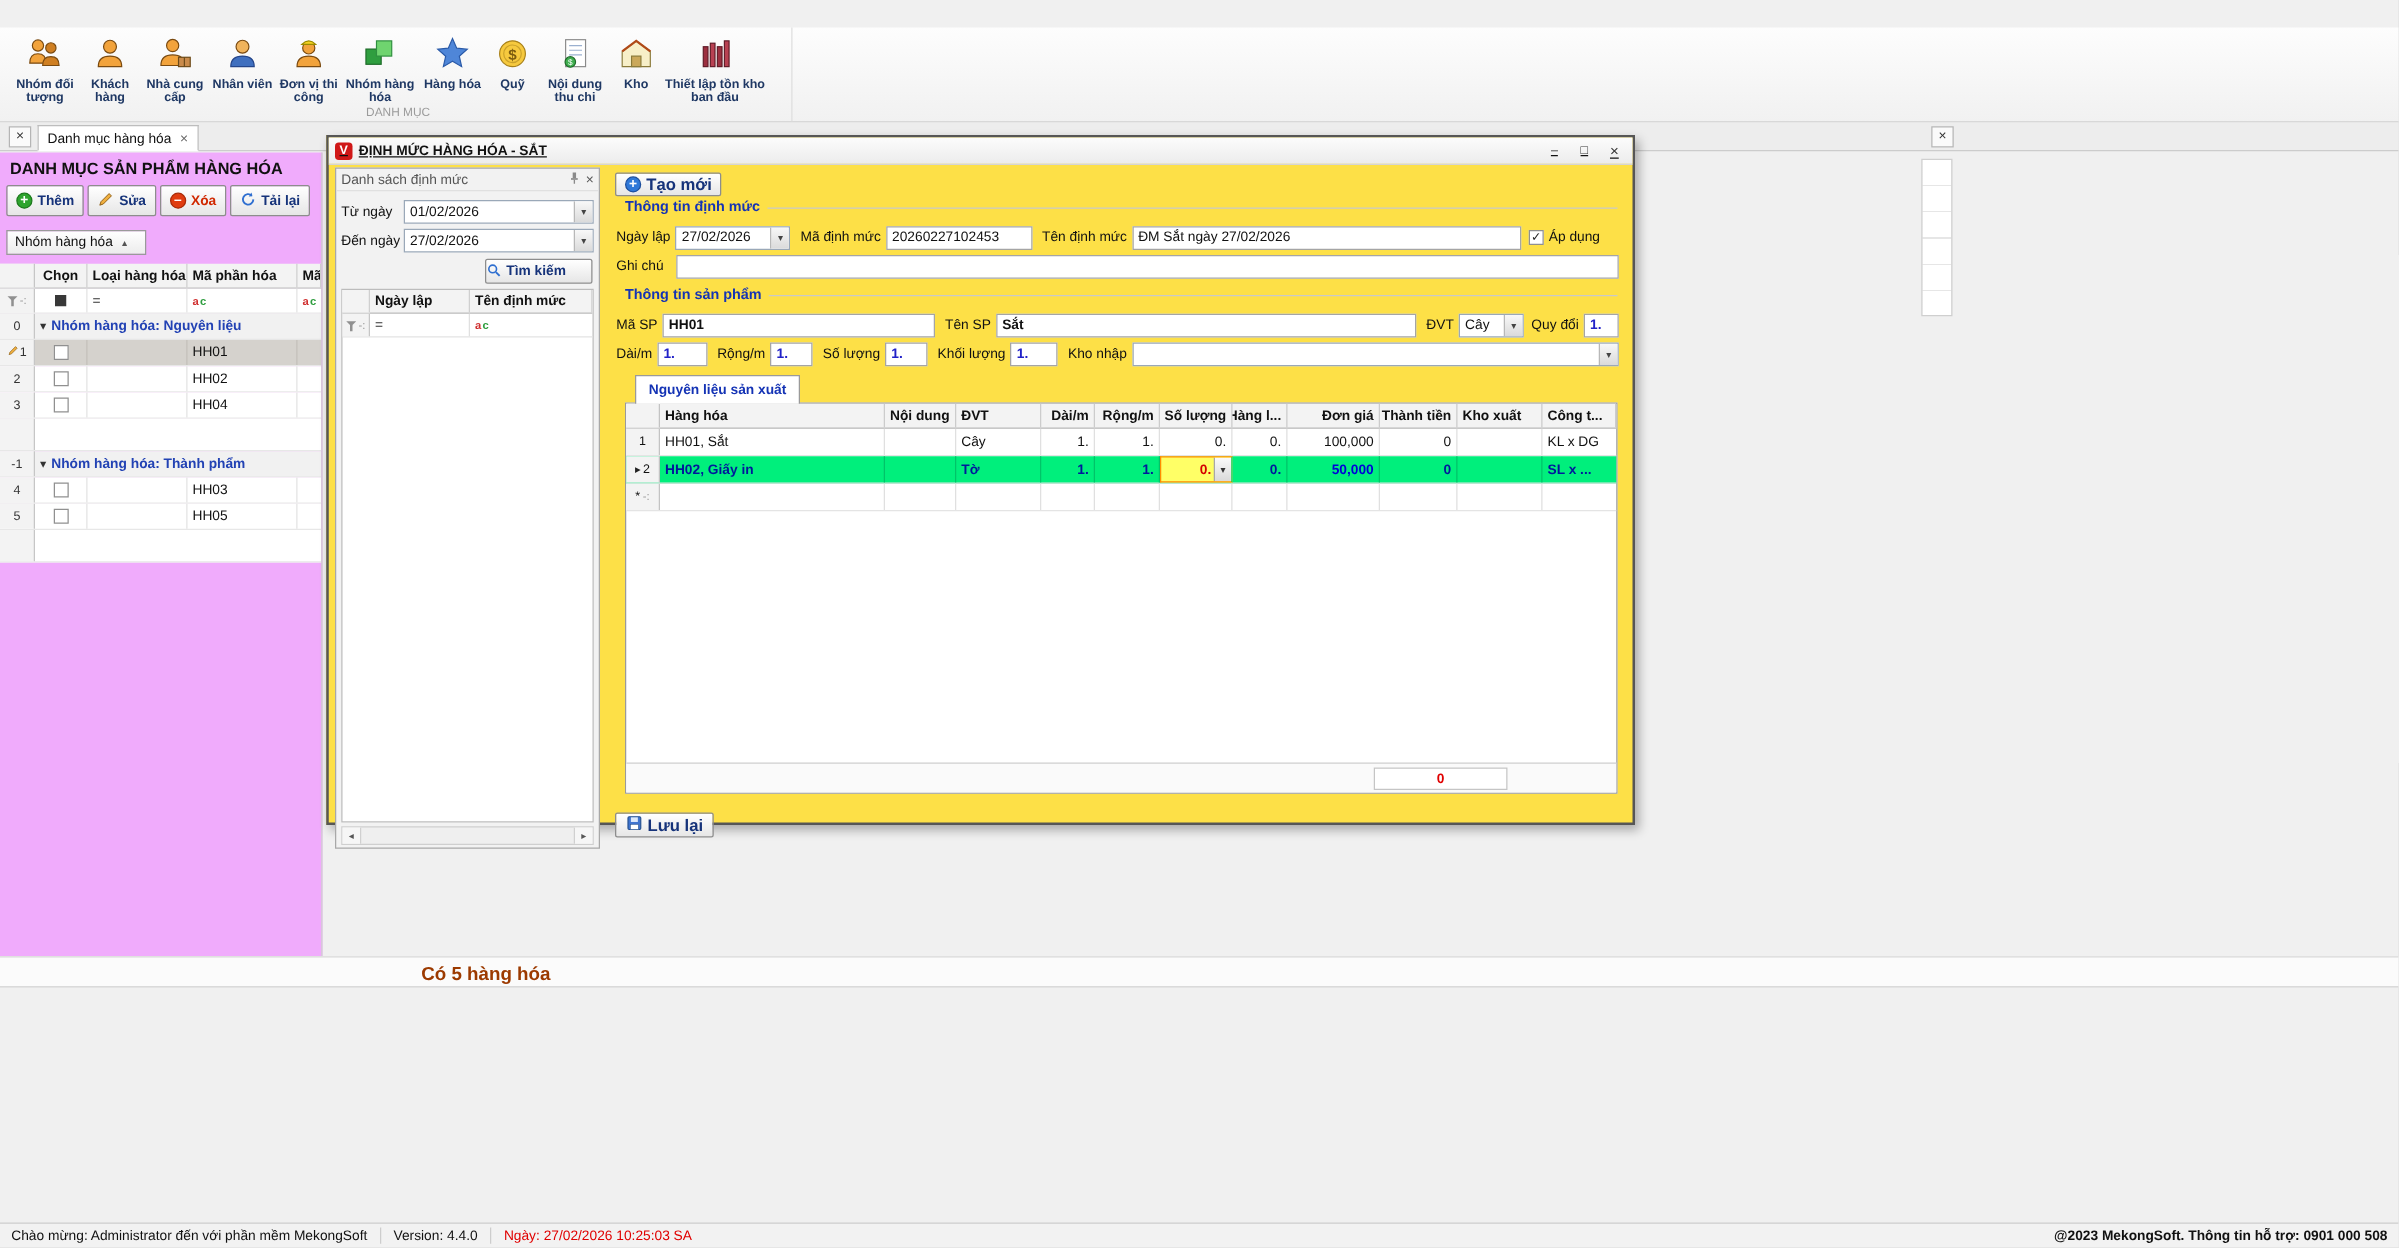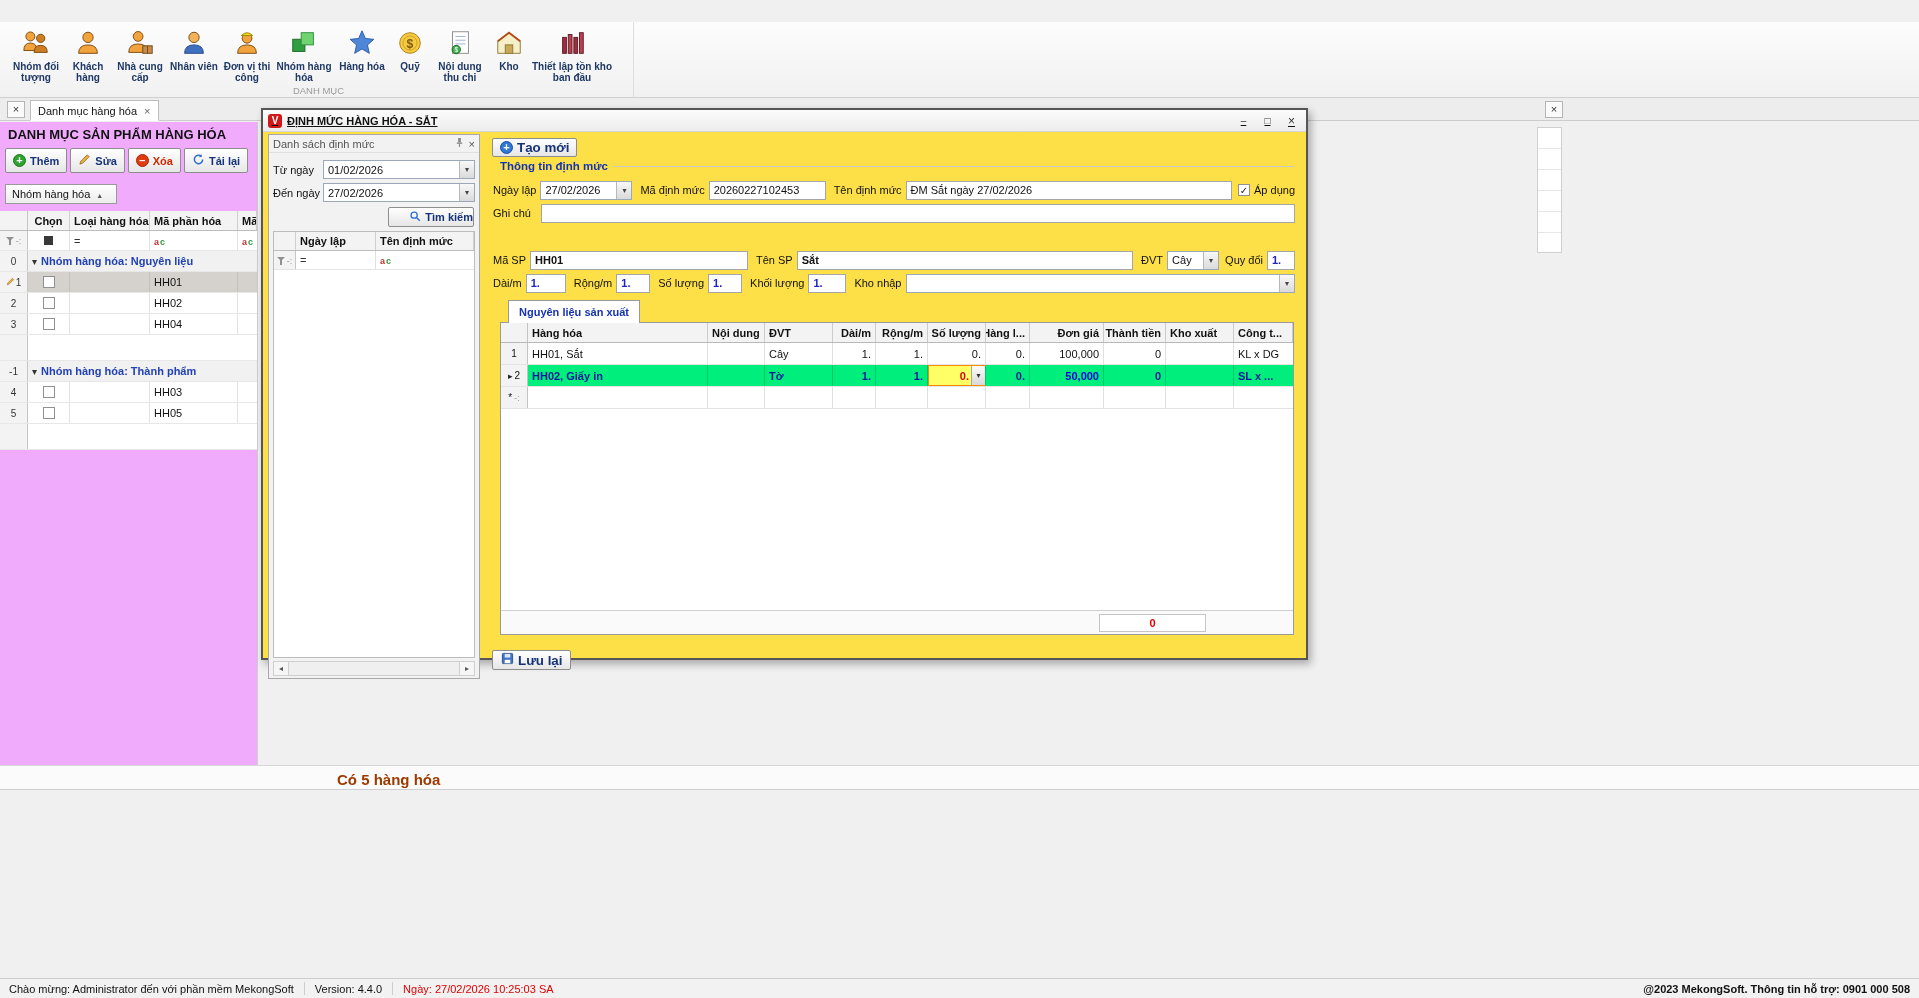--- a/index.html
+++ b/index.html
@@ -105,21 +105,21 @@
   .dcap { height:18px; display:flex; align-items:center; gap:5px; padding:0 4px; color:#555; border-bottom:1px solid #e0e0e0; }
   .dcap .t { flex:1; }
   .dx::before { content:"×"; color:#555; font-size:11px; }
   .drow { position:absolute; left:4px; right:4px; display:flex; align-items:center; }
   .dlabel { width:50px; flex:none; }
   .combo { flex:1; height:19px; background:#fff; border:1px solid #9aa8b8; display:flex; align-items:center;
            padding-left:4px; position:relative; overflow:hidden; white-space:nowrap; }
   .combo .ar { position:absolute; right:0; top:0; width:15px; height:100%; background:linear-gradient(#f8f8f8,#dadada);
                border-left:1px solid #b8b8b8; display:flex; align-items:center; justify-content:center; }
   .ar::before { content:"▾"; font-size:8px; color:#444; }
-  .sbtn { position:absolute; right:5px; top:72px; width:86px; height:20px; display:flex; align-items:center; justify-content:flex-end;
+  .sbtn { position:absolute; right:5px; top:72px; width:86px; height:20px; display:flex; align-items:center; justify-content:flex-start;
           gap:4px; border:1px solid #8d8d8d; border-radius:2px; background:linear-gradient(#fff,#e6e6e6);
           font-weight:bold; color:#16337a; }
   .dgrid { position:absolute; left:4px; top:96px; right:4px; bottom:20px; border:1px solid #bcbcbc; background:#fff; }
   .dgr { display:flex; height:19px; border-bottom:1px solid #e4e4e4; }
   .dgr.head { background:#f3f3f3; border-bottom:1px solid #bdbdbd; font-weight:bold; }
   .dc { padding:0 4px; display:flex; align-items:center; border-right:1px solid #e0e0e0; overflow:hidden; white-space:nowrap; }
   .dgr.head .dc { border-right:1px solid #cfcfcf; }
   .dc0 { width:22px; flex:none; background:#f3f3f3; border-right:1px solid #c6c6c6; display:flex; align-items:center; justify-content:center; gap:1px; }
   .dcA { width:80px; } .dcB { flex:1; border-right:none; }
   .hscroll { position:absolute; left:4px; right:4px; bottom:2px; height:15px; background:#efefef; border:1px solid #cfcfcf; display:flex; }
@@ -507,28 +507,31 @@
       <span class="lab">Ngày lập</span>
       <span class="combo" style="flex:none;width:92px">
           <span>27/02/2026</span>
           <span class="ar"></span>
         </span>
       <span class="lab ml8">Mã định mức</span>
       <span class="tbx" style="width:117px">20260227102453</span>
       <span class="lab ml8">Tên định mức</span>
       <span class="tbx grow">ĐM Sắt ngày 27/02/2026</span>
       <span class="cb on ml6"></span>
-      <span class="lab" style="margin-left:4px;margin-right:0">Áp dụng</span>
+      <span class="lab" style="margin-left:4px;margin-right:15px">Áp dụng</span>
     </div>
 
     <div class="frow rnote">
       <span class="lab" style="width:44px">Ghi chú</span>
       <span class="tbx grow"></span>
     </div>
 
+    <div class="sec sec2">
+        <span>Thông tin sản phẩm</span>
+      </div>
 
     <div class="frow rp1">
       <span class="lab">Mã SP</span>
       <span class="tbx bold" style="width:218px">HH01</span>
       <span class="lab ml8">Tên SP</span>
       <span class="tbx bold grow">Sắt</span>
       <span class="lab ml8">ĐVT</span>
       <span class="combo" style="flex:none;width:52px">
           <span>Cây</span>
           <span class="ar"></span>

